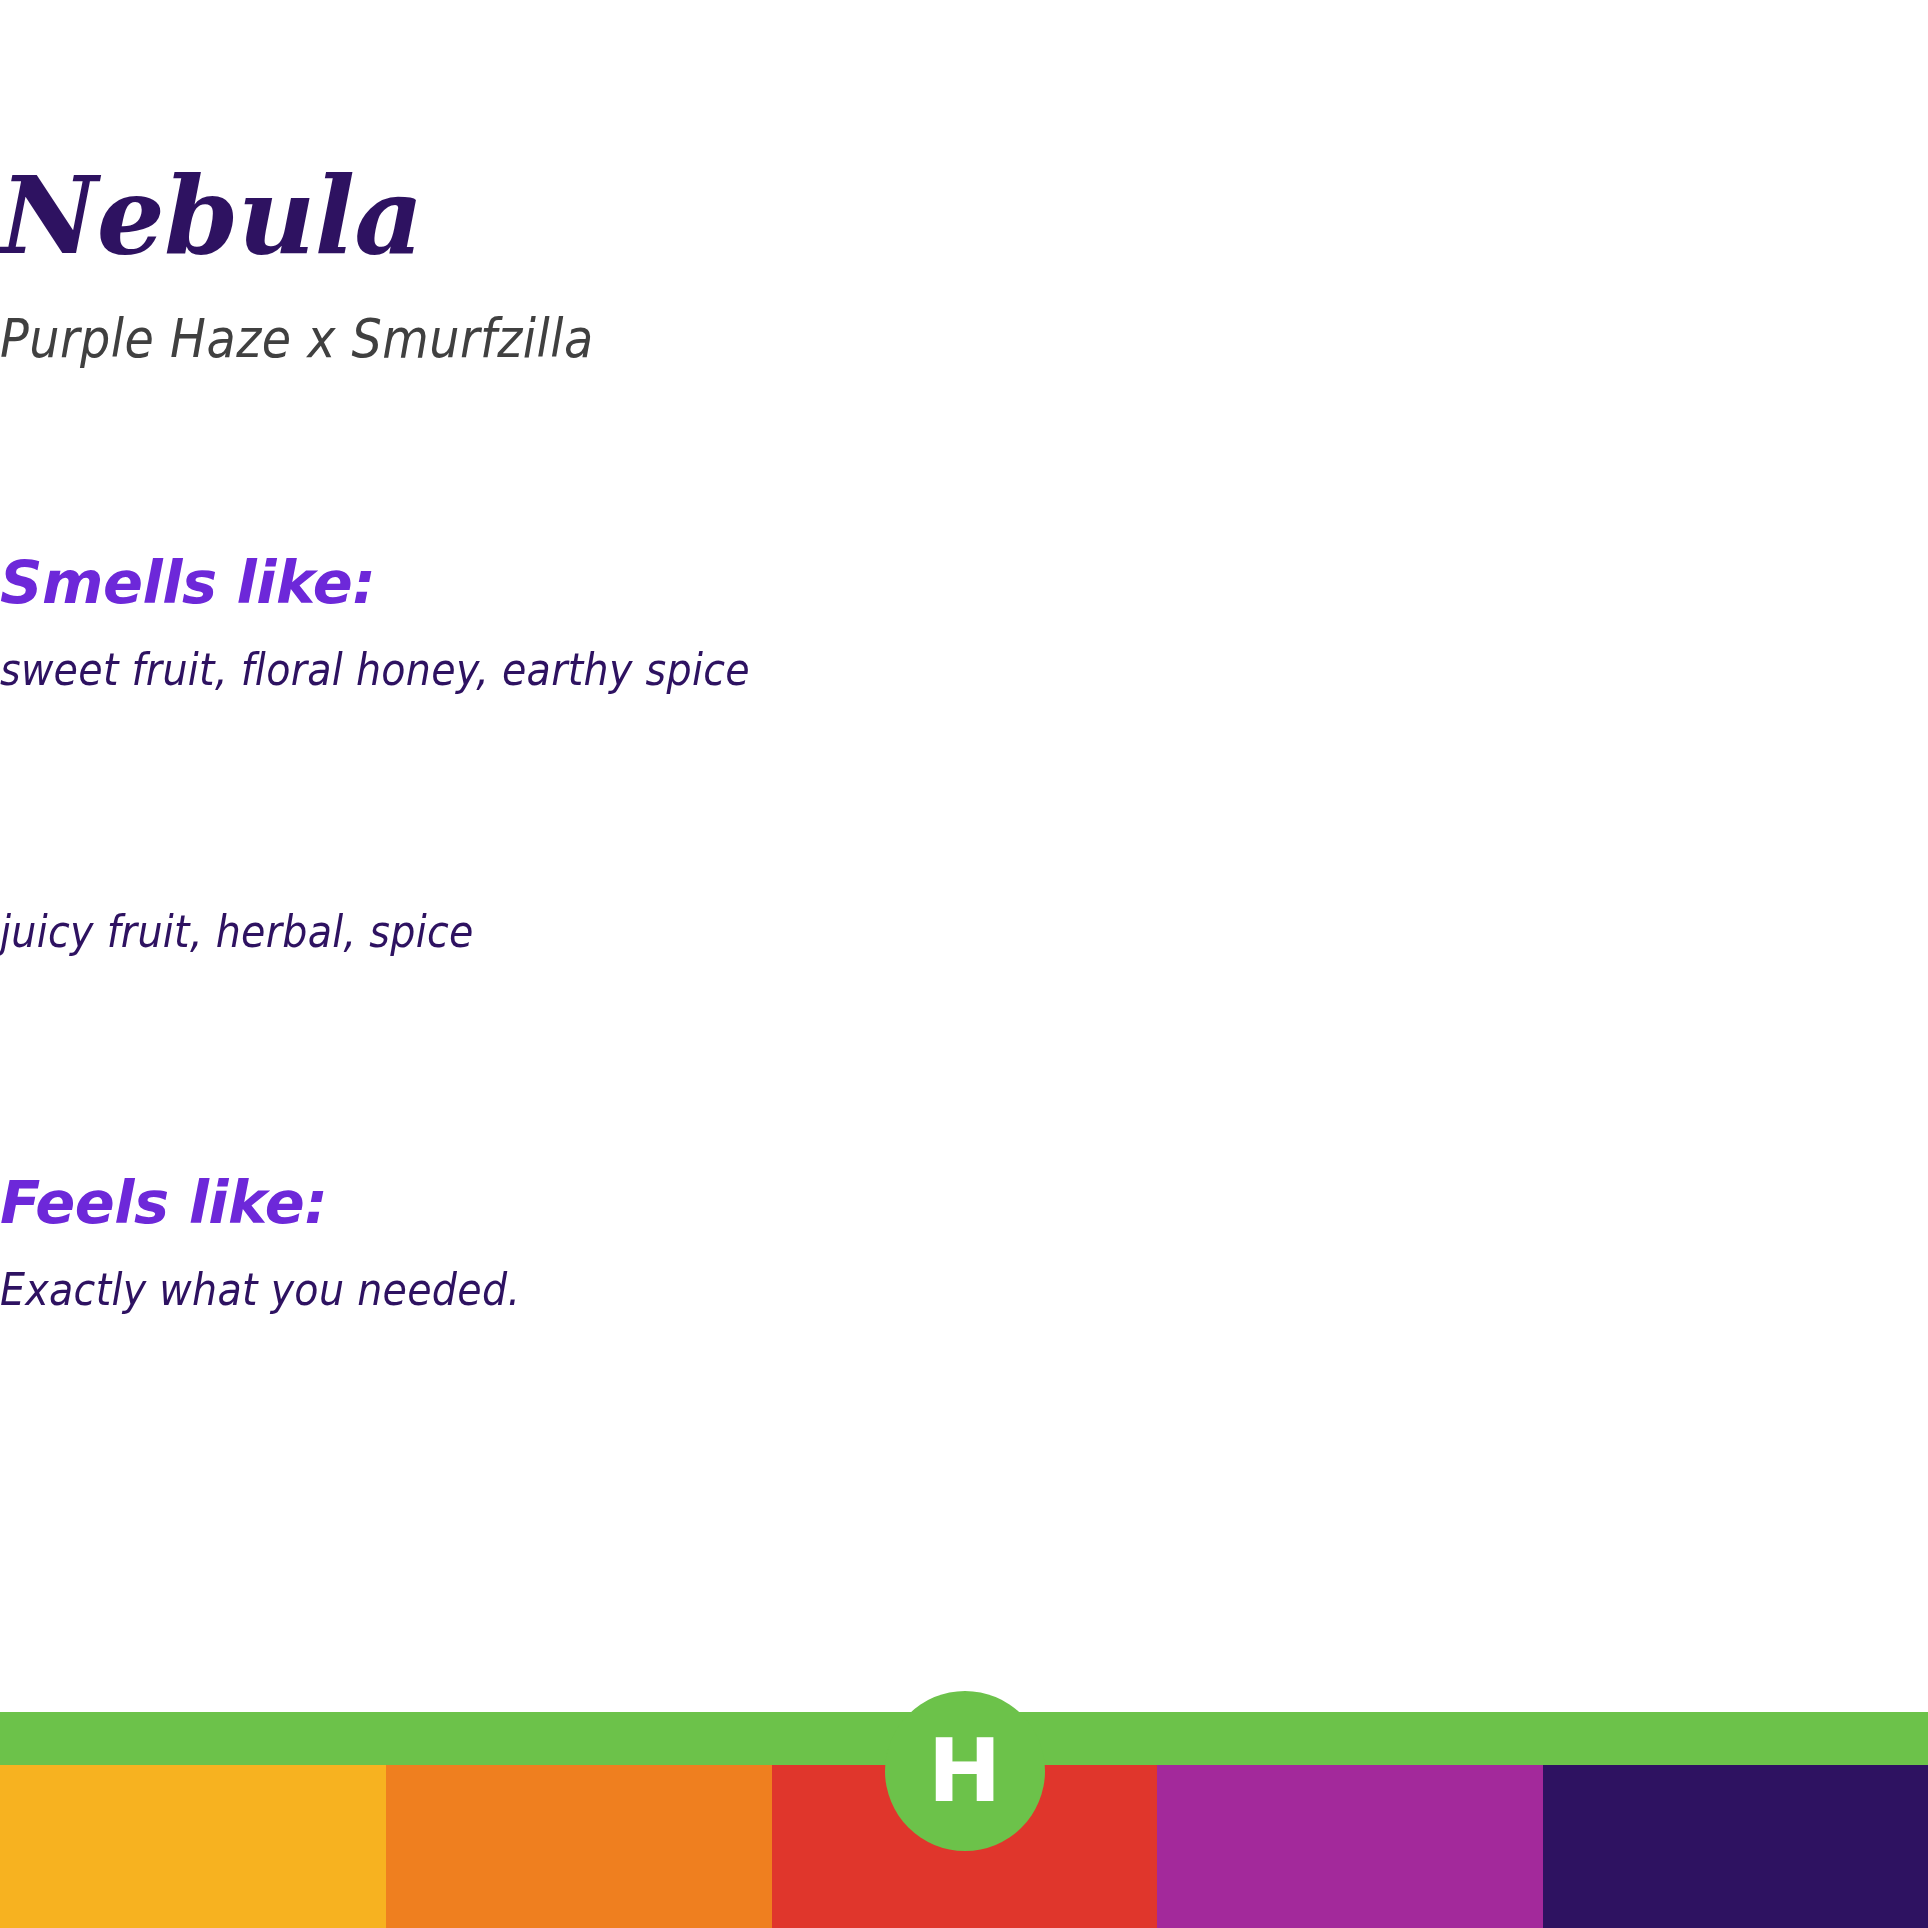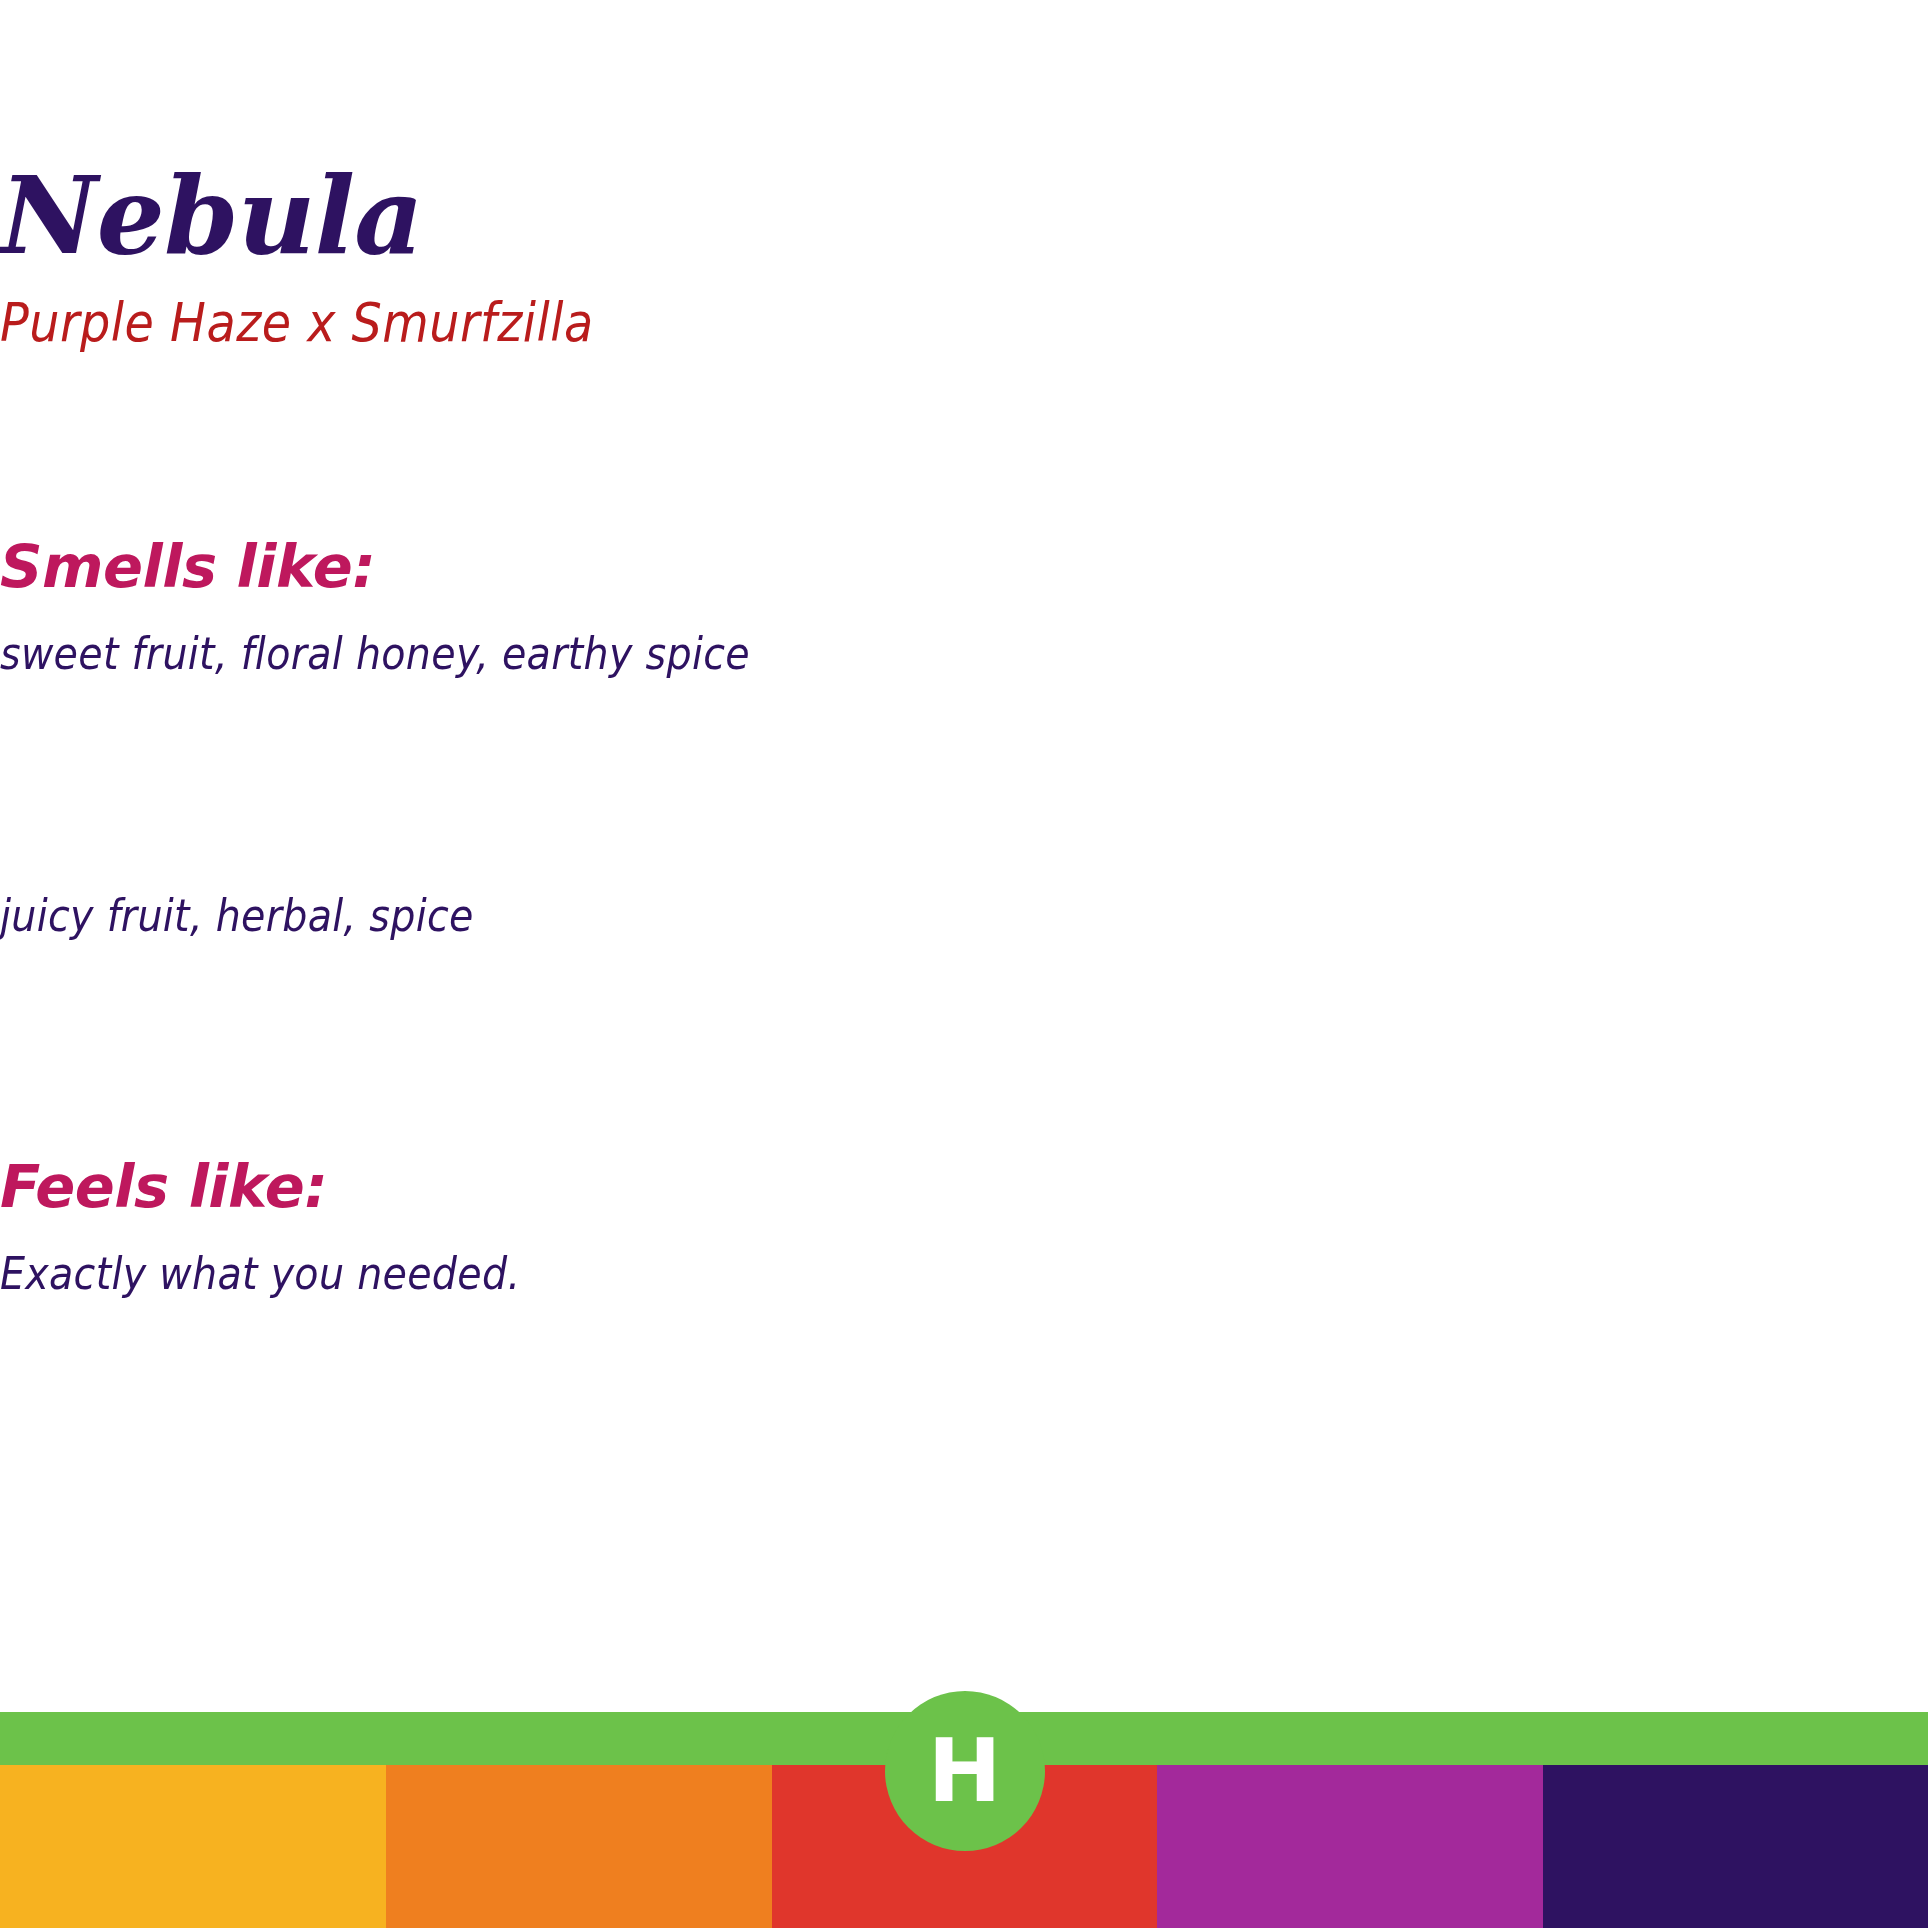--- a/index.html
+++ b/index.html
@@ -34,37 +34,37 @@
     margin-top: 160px;
     font-family: "DejaVu Serif", serif;
     font-weight: bold;
     font-size: 107px;
     line-height: 1.05;
     color: #2e1261;
     letter-spacing: -1px;
   }
 
   .lineage {
-    margin-top: 20px;
+    margin-top: 36px;
     font-family: "DejaVu Sans Condensed", "Liberation Sans", sans-serif;
     font-size: 53px;
-    color: #b91c1c;
+    color: #404040;
     letter-spacing: 0.5px;
   }
 
   .section {
     margin-top: 143px;
   }
   .section.first { margin-top: 179px; }
 
   .section-label {
     font-family: "DejaVu Sans", sans-serif;
     font-weight: bold;
     font-size: 59px;
-    color: #be185d;
+    color: #6d28d9;
     letter-spacing: -0.5px;
   }
 
   .section-value {
     margin-top: 27px;
     font-family: "DejaVu Sans Condensed", "Liberation Sans", sans-serif;
     font-size: 44px;
     color: #2e1261;
     letter-spacing: 0.3px;
   }

